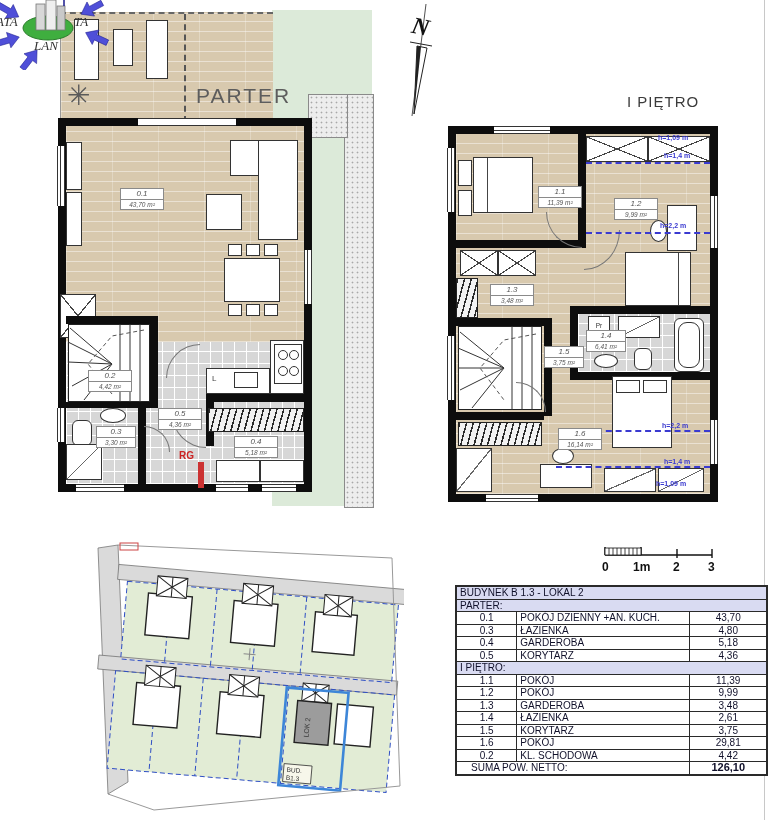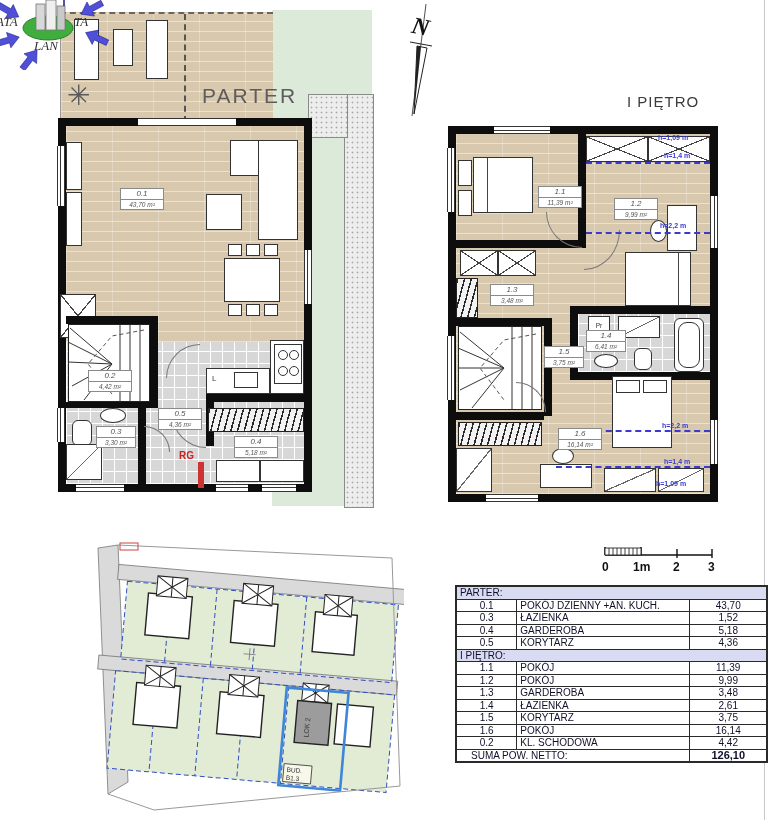--- a/index.html
+++ b/index.html
@@ -61,21 +61,21 @@
   <div class="a gravel" style="left:344px;top:94px;width:28px;height:412px;"></div>
   <div class="a gravel" style="left:308px;top:94px;width:38px;height:42px;"></div>
 
   <div class="a wood" style="left:60px;top:12px;width:212px;height:108px;border-top:2px dashed #666;border-left:1px solid #999;">
     <div class="a furn" style="left:13px;top:5px;width:25px;height:61px;"></div>
     <div class="a furn" style="left:52px;top:15px;width:20px;height:37px;"></div>
     <div class="a furn" style="left:85px;top:6px;width:22px;height:59px;"></div>
     <div class="a" style="left:6px;top:68px;font-size:28px;color:#5a5a5a;line-height:28px;">✳</div>
     <div class="a" style="left:123px;top:0;width:0;height:108px;border-left:2px dashed #555;"></div>
   </div>
-  <div class="a title-parter" style="left:202px;top:84px;">PARTER</div>
+  <div class="a title-parter" style="left:196px;top:84px;">PARTER</div>
 
   <div class="a house" style="left:58px;top:118px;width:238px;height:358px;">
 
     <div class="a wood" style="left:0;top:0;width:238px;height:216px;"></div>
     <div class="a tile" style="left:0;top:216px;width:238px;height:142px;"></div>
 
     <div class="a furn" style="left:0;top:16px;width:16px;height:48px;"></div>
     <div class="a furn" style="left:0;top:66px;width:16px;height:54px;"></div>
     <div class="a xbox" style="left:-6px;top:168px;width:36px;height:44px;"></div>
 
@@ -389,32 +389,35 @@
         <line x1="41" y1="4" x2="41" y2="11"></line>
     </g>
     <text x="6" y="27" font-size="12" font-weight="bold" fill="#111" font-family="Liberation Sans, sans-serif">0</text>
     <text x="37" y="27" font-size="12" font-weight="bold" fill="#111" font-family="Liberation Sans, sans-serif">1m</text>
     <text x="77" y="27" font-size="12" font-weight="bold" fill="#111" font-family="Liberation Sans, sans-serif">2</text>
     <text x="112" y="27" font-size="12" font-weight="bold" fill="#111" font-family="Liberation Sans, sans-serif">3</text>
   </svg>
 
   <table id="areatable" class="a" style="left:455px;top:585px;border:2px solid #2a2a2a;">
     <tbody>
+        <tr>
+          <td class="hd" colspan="3">BUDYNEK B 1.3 - LOKAL 2</td>
+        </tr>
     <tr>
           <td class="hd" colspan="3">PARTER:</td>
         </tr>
     <tr>
       <td class="num">0.1</td>
       <td class="nm">POKÓJ DZIENNY +AN. KUCH.</td>
       <td class="ar">43,70</td>
         </tr>
     <tr>
       <td class="num">0.3</td>
       <td class="nm">ŁAZIENKA</td>
-      <td class="ar">1,52</td>
+      <td class="ar">4,80</td>
         </tr>
     <tr>
       <td class="num">0.4</td>
       <td class="nm">GARDEROBA</td>
       <td class="ar">5,18</td>
         </tr>
     <tr>
       <td class="num">0.5</td>
       <td class="nm">KORYTARZ</td>
       <td class="ar">4,36</td>
@@ -443,21 +446,21 @@
       <td class="ar">2,61</td>
         </tr>
     <tr>
       <td class="num">1.5</td>
       <td class="nm">KORYTARZ</td>
       <td class="ar">3,75</td>
         </tr>
     <tr>
       <td class="num">1.6</td>
       <td class="nm">POKÓJ</td>
-      <td class="ar">16,14</td>
+      <td class="ar">29,81</td>
         </tr>
     <tr>
       <td class="num">0.2</td>
       <td class="nm">KL. SCHODOWA</td>
       <td class="ar">4,42</td>
         </tr>
     <tr>
       <td class="slab" colspan="2">SUMA POW. NETTO:</td>
       <td class="ar sum">126,10</td>
         </tr>

